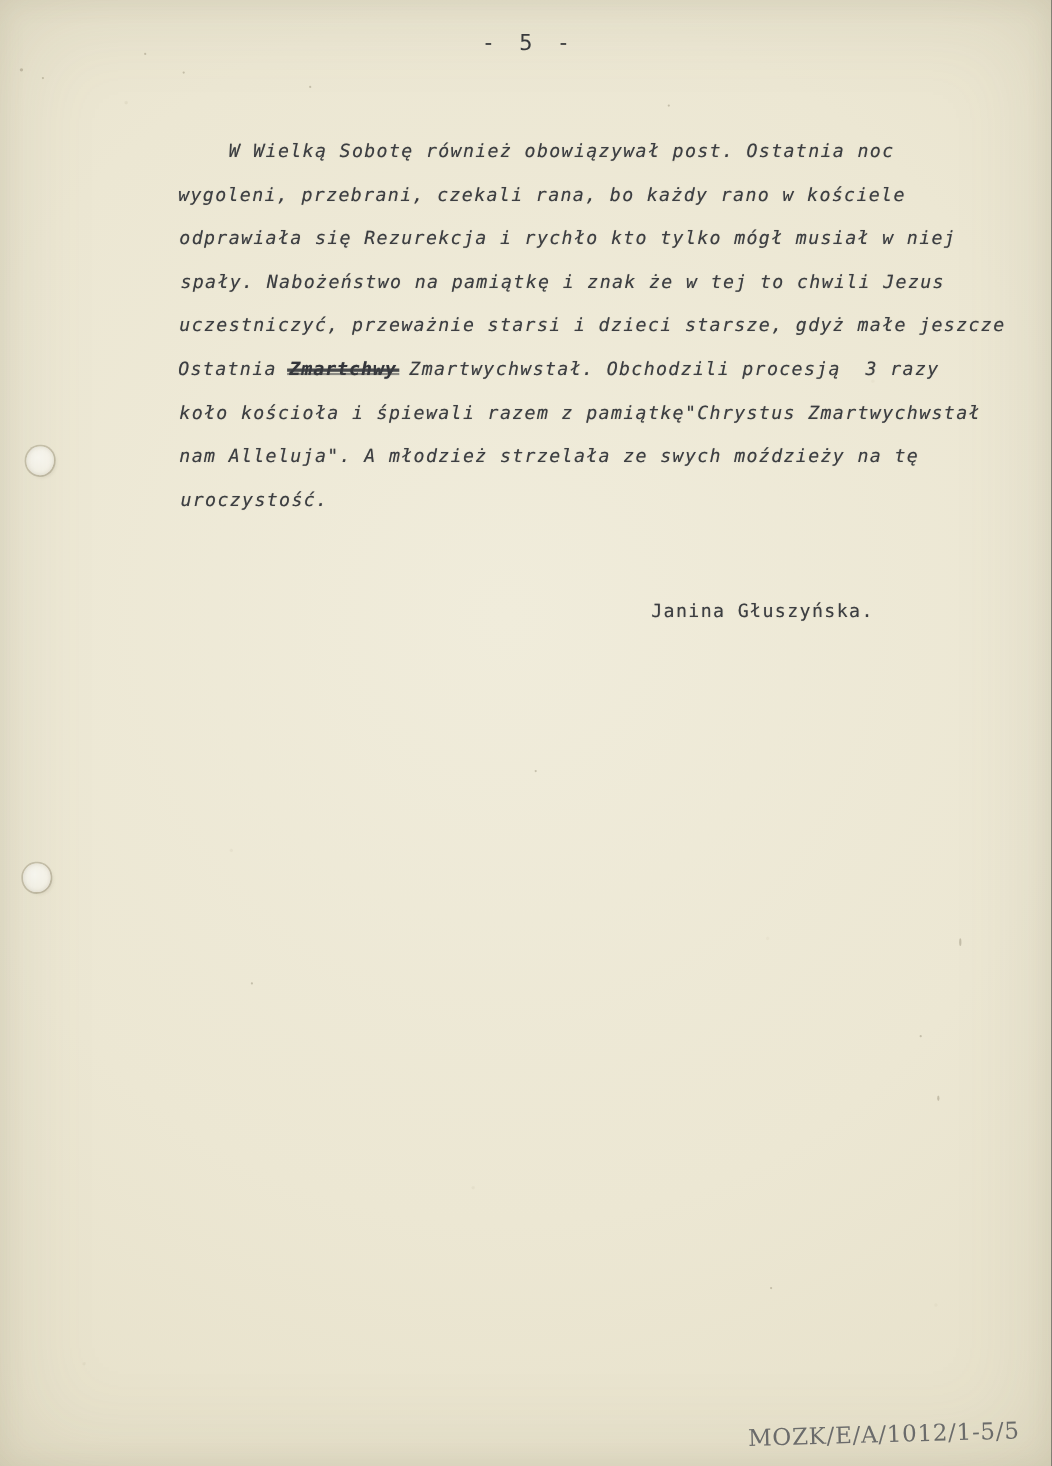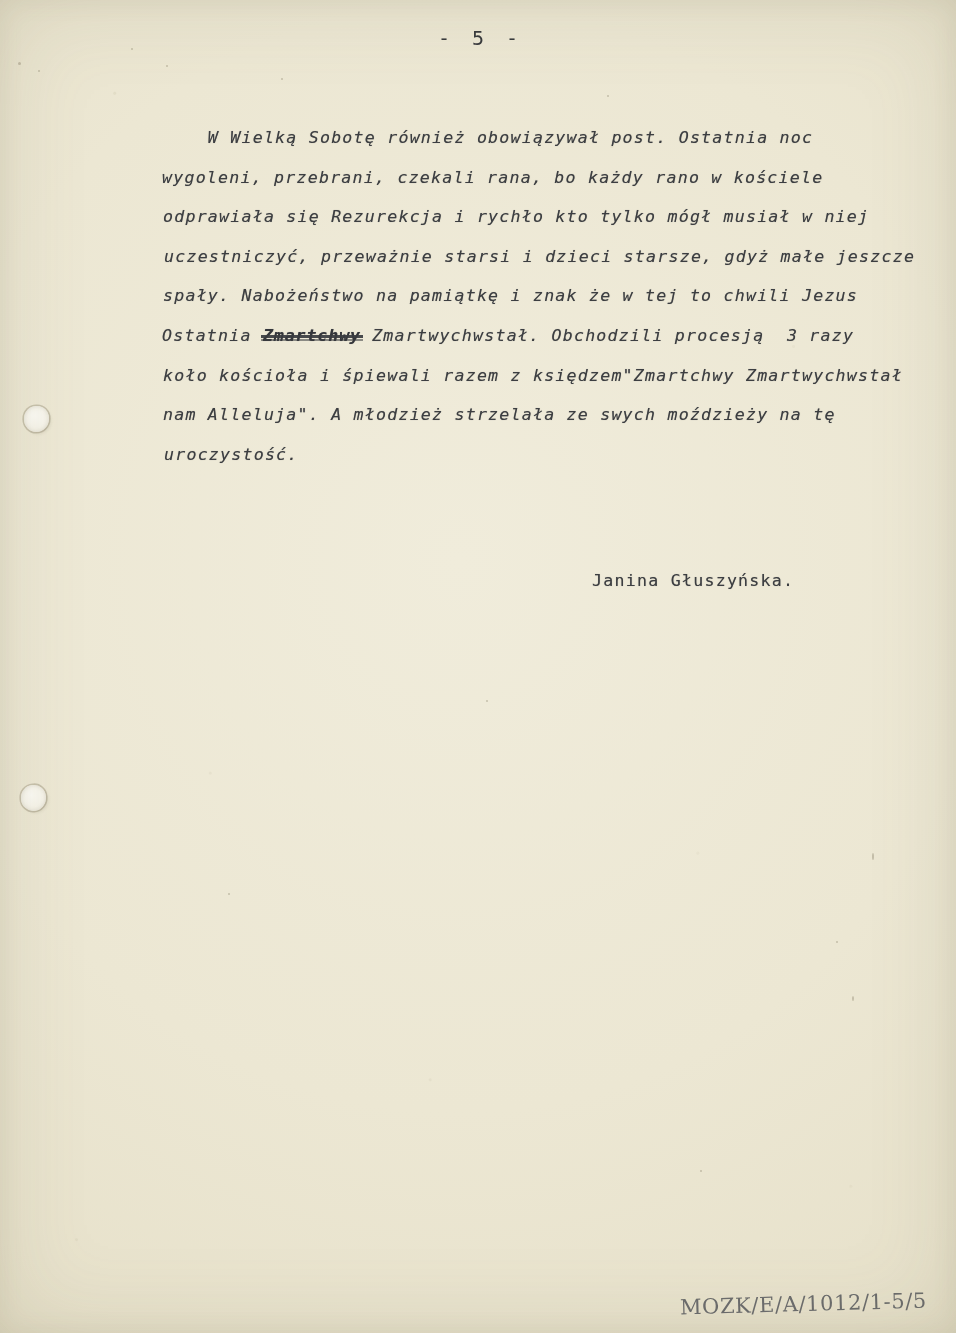--- a/index.html
+++ b/index.html
@@ -106,21 +106,21 @@
     right: -2px;
     top: 66%;
     height: 2px;
     background: #3a3c40;
     opacity: .55;
   }
 
   .signature {
     position: absolute;
     left: 592px;
-    top: 571px;
+    top: 546px;
     font-size: 16.6px;
     letter-spacing: 1.25px;
     white-space: pre;
     color: #3c3e41;
     text-shadow: 0 0 .7px rgba(60,62,65,.5);
   }
 
   
   .punch {
     position: absolute;
@@ -164,26 +164,26 @@
 <div class="page">
 
   <div class="grain"></div>
 
   <div class="page-number">- 5 -</div>
 
   <div class="typescript">
     <div class="tline">    W Wielką Sobotę również obowiązywał post. Ostatnia noc</div>
     <div class="tline">wygoleni, przebrani, czekali rana, bo każdy rano w kościele</div>
     <div class="tline">odprawiała się Rezurekcja i rychło kto tylko mógł musiał w niej</div>
+    <div class="tline">spały. Nabożeństwo na pamiątkę i znak że w tej to chwili Jezus</div>
     <div class="tline">uczestniczyć, przeważnie starsi i dzieci starsze, gdyż małe jeszcze</div>
-    <div class="tline">spały. Nabożeństwo na pamiątkę i znak że w tej to chwili Jezus</div>
 
     <div class="tline"><span>Ostatnia </span><span class="struck">Zmartchwy</span><span> Zmartwychwstał. Obchodzili procesją  3 razy</span></div>
 
-    <div class="tline">koło kościoła i śpiewali razem z księdzem"Zmartchwy Zmartwychwstał</div>
+    <div class="tline">koło kościoła i śpiewali razem z pamiątkę"Chrystus Zmartwychwstał</div>
     <div class="tline">nam Alleluja". A młodzież strzelała ze swych moździeży na tę</div>
     <div class="tline">uroczystość.</div>
   </div>
 
   <div class="signature">Janina Głuszyńska.</div>
 
   <div class="punch p1"></div>
   <div class="punch p2"></div>
 
   <div class="archive-ref">MOZK/E/A/1012/1-5/5</div>

